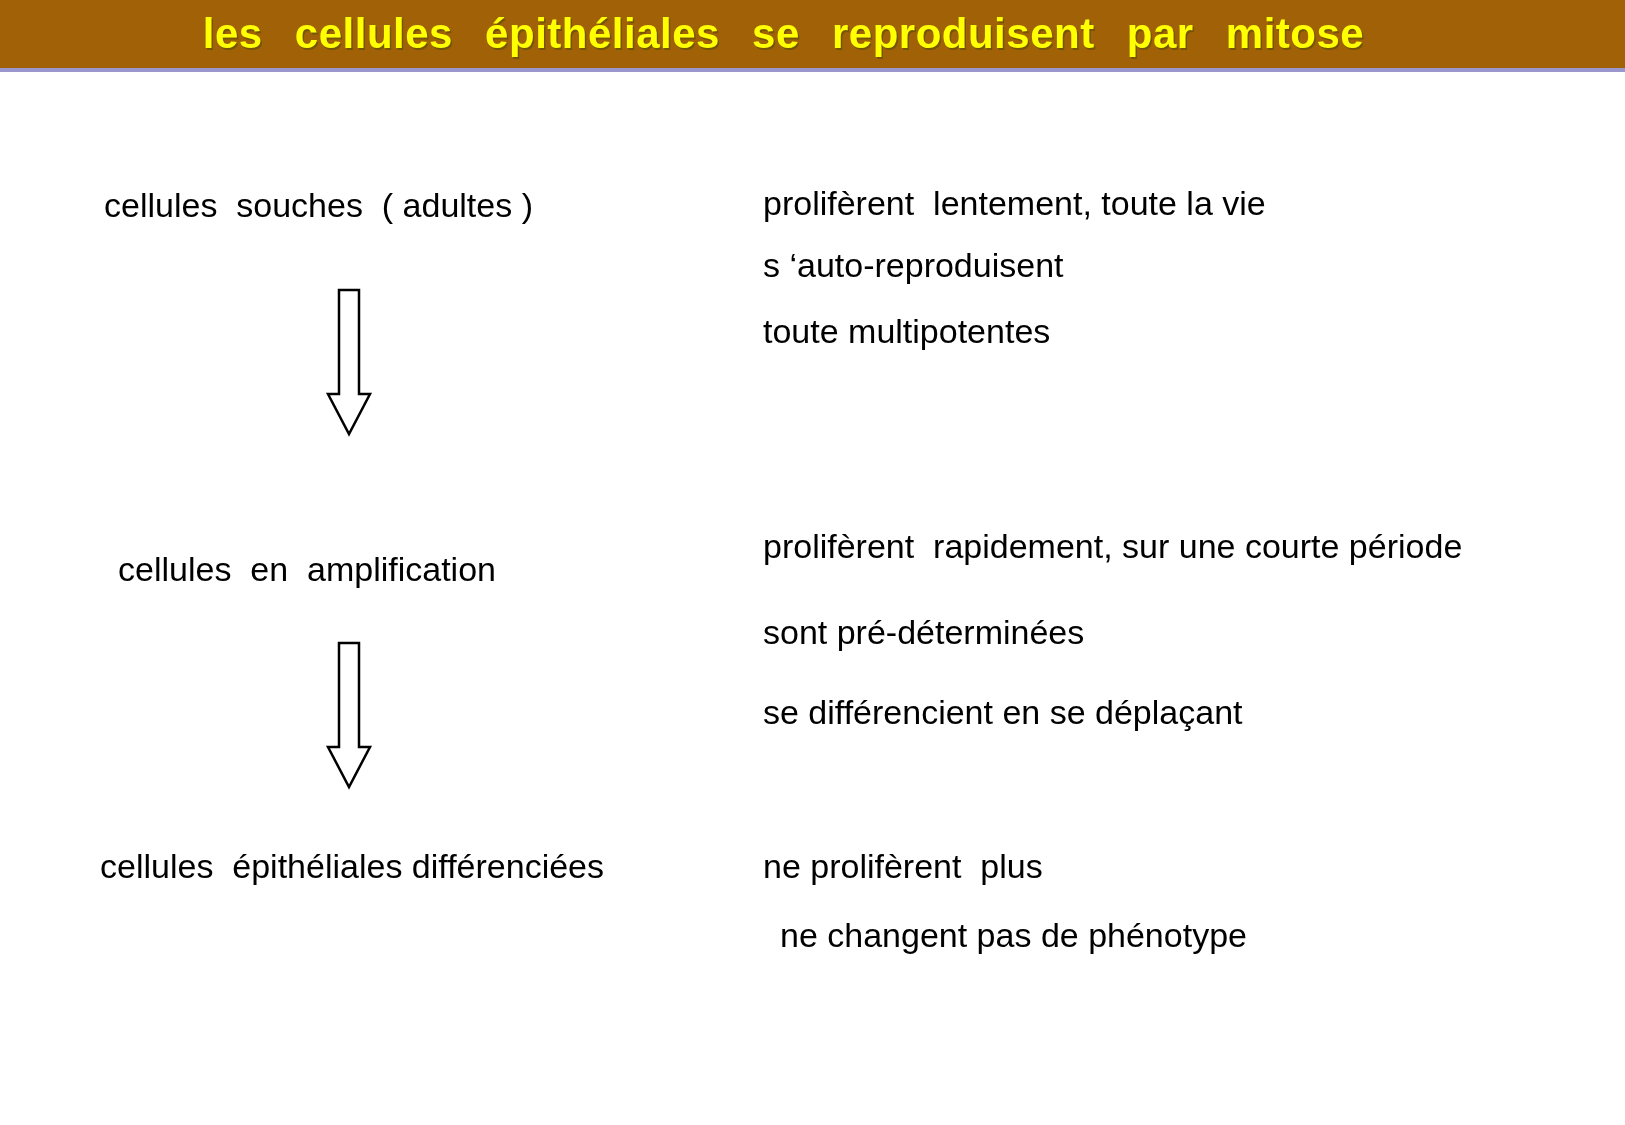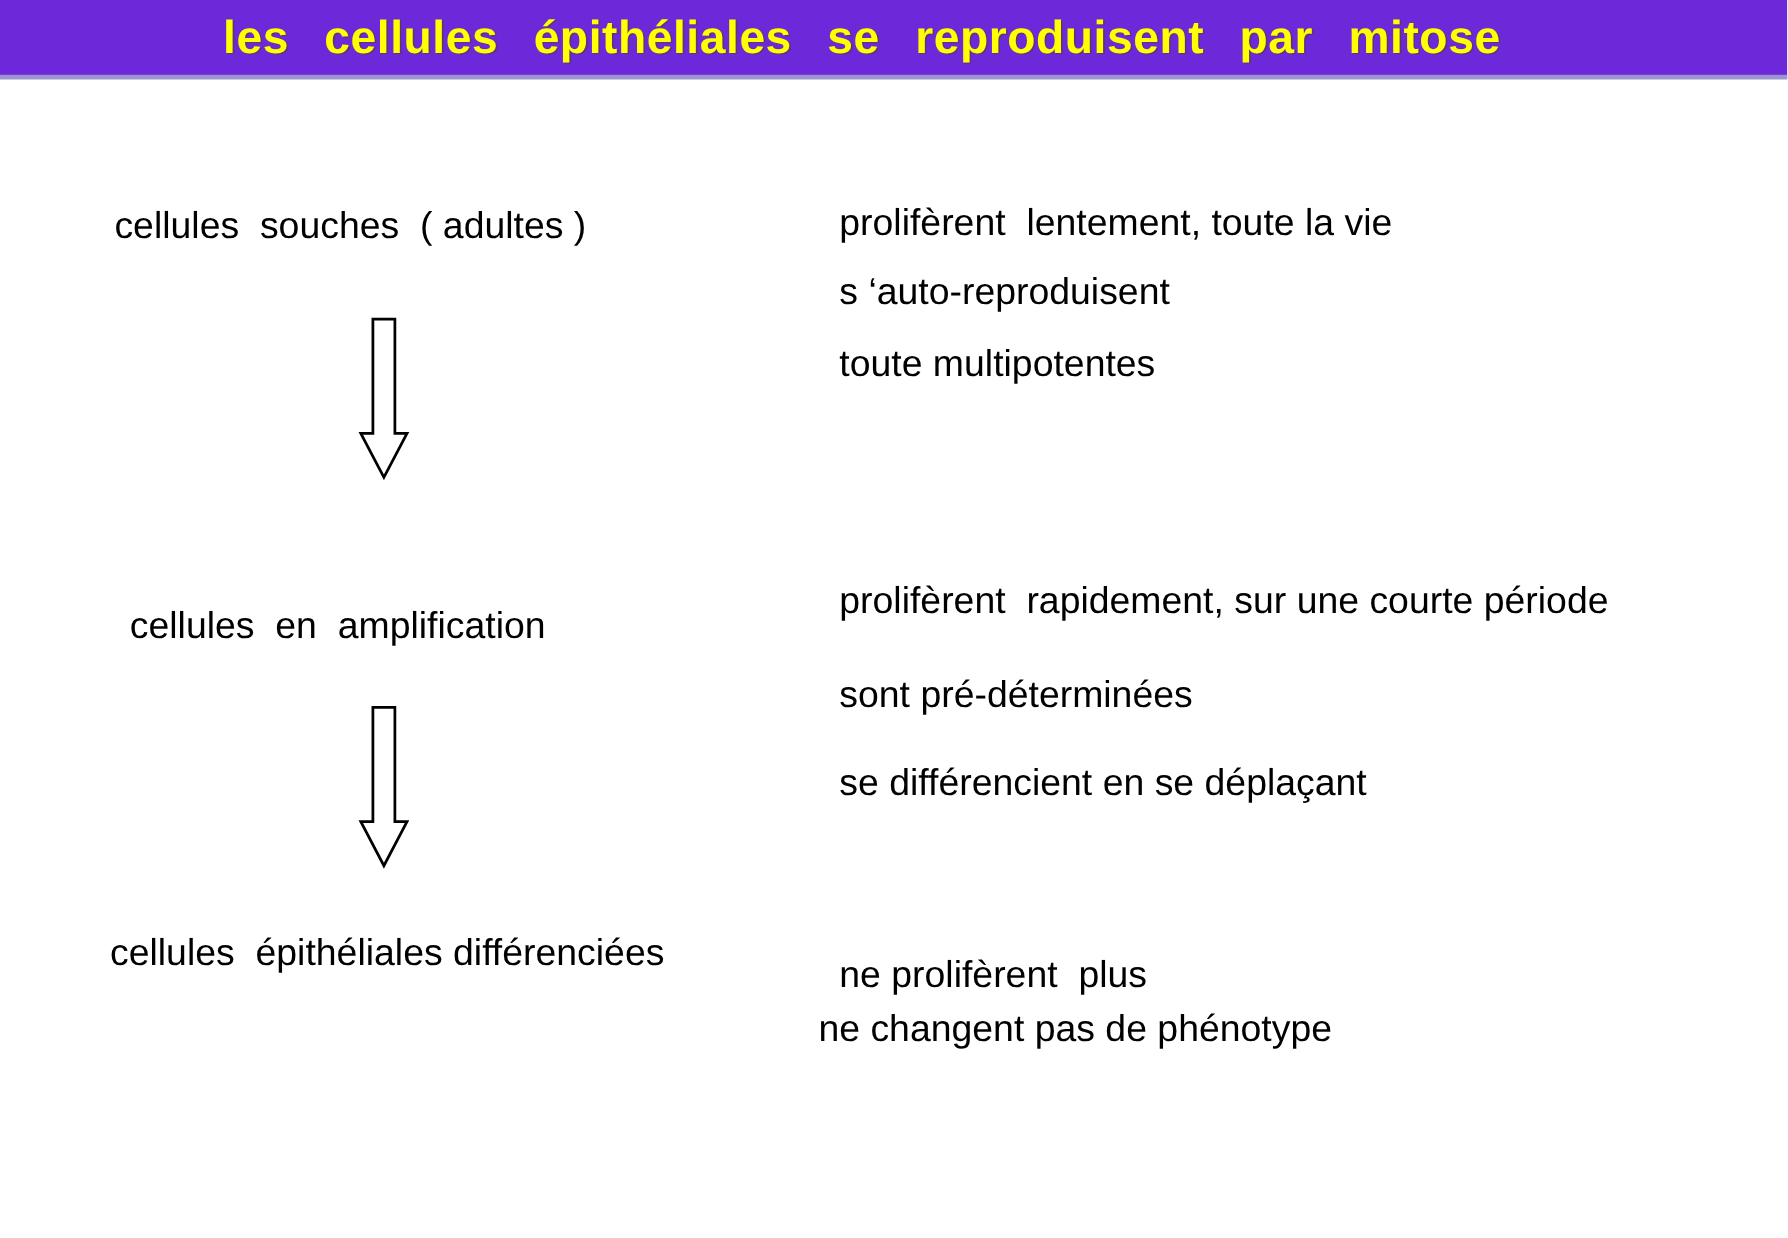--- a/index.html
+++ b/index.html
@@ -10,21 +10,21 @@
     background: #ffffff;
     overflow: hidden;
     font-family: "Liberation Sans", "DejaVu Sans", sans-serif;
     color: #000000;
   }
   .banner {
     position: absolute;
     left: 0; top: 0;
     width: 100%;
     height: 68px;
-    background: #6d28d9;
+    background: #a16207;
     border-bottom: 4px solid #9A96CE;
     display: flex;
     align-items: center;
     justify-content: center;
     text-align: center;
   }
   .banner-title {
     color: #FFFF00;
     font-weight: bold;
     font-size: 42px;
@@ -72,16 +72,16 @@
   <div class="txt" style="left:56px; top:846px;margin-left:44px;">cellules  épithéliales différenciées</div>
 
   <div class="txt" style="left:763px; top:183px;">prolifèrent  lentement, toute la vie</div>
   <div class="txt" style="left:763px; top:245px;">s ‘auto-reproduisent</div>
   <div class="txt" style="left:763px; top:311px;">toute multipotentes</div>
 
   <div class="txt" style="left:763px; top:526px;">prolifèrent  rapidement, sur une courte période</div>
   <div class="txt" style="left:763px; top:612px;text-align:center;">sont pré-déterminées</div>
   <div class="txt" style="left:763px; top:692px;">se différencient en se déplaçant</div>
 
-  <div class="txt" style="left:763px; top:846px;margin-top:20px;">ne prolifèrent  plus</div>
-  <div class="txt" style="left:744px; top:915px;">ne changent pas de phénotype</div>
+  <div class="txt" style="left:763px; top:846px;">ne prolifèrent  plus</div>
+  <div class="txt" style="left:780px; top:915px;">ne changent pas de phénotype</div>
 
 </div>
 
 </body></html>

